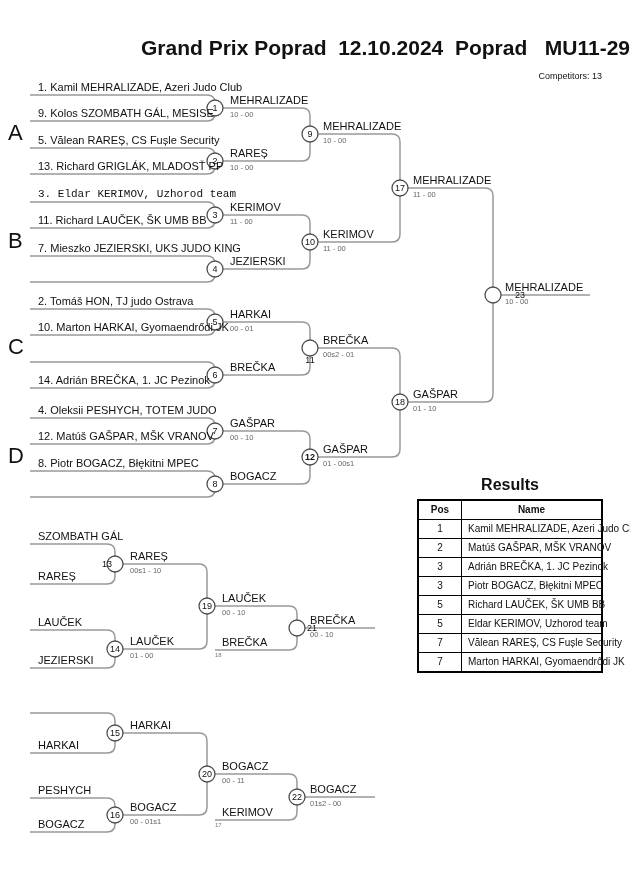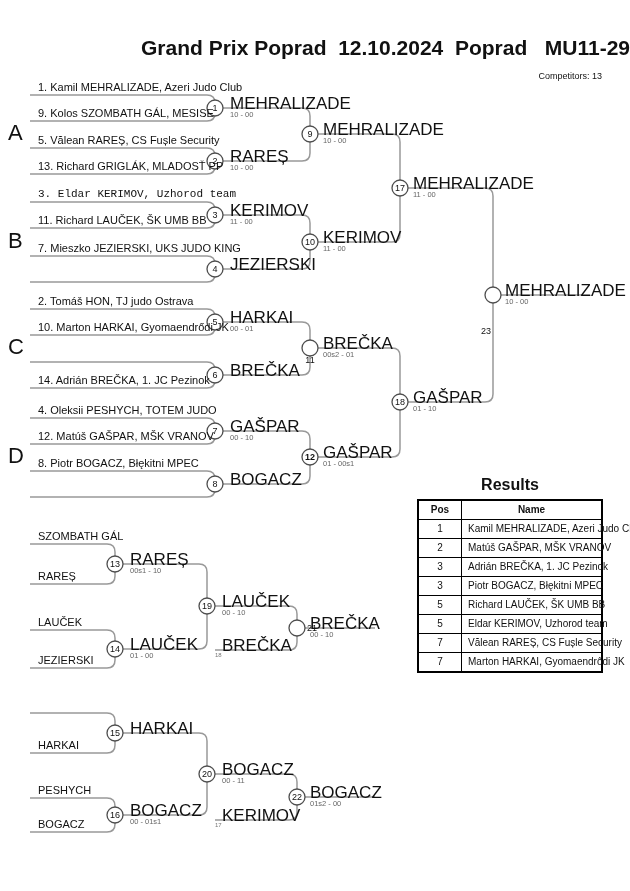--- a/index.html
+++ b/index.html
@@ -5,21 +5,21 @@
   html,body { margin:0; padding:0; background:#fff; }
   #page {
     position:relative; width:630px; height:891px; background:#ffffff;
     font-family:"Liberation Sans", sans-serif; color:#111; overflow:hidden;
   }
   .abs { position:absolute; white-space:nowrap; }
   .title { left:0; right:0; top:36px; text-align:right; font-size:21px; font-weight:bold; white-space:pre; }
   .competitors { right:28px; top:71px; font-size:9px; }
   .seclabel { font-size:22px; color:#111; }
   .entry { font-size:11px; height:14px; }
-  .winner { font-size:17px; height:14px; }
+  .winner { font-size:11px; height:14px; }
   .score { font-size:7.5px; color:#666; height:9px; }
   .feednum { font-size:6px; color:#777; }
   .mnum { width:16px; height:16px; line-height:16px; text-align:center; font-size:9px; color:#111; }
   svg.lines { position:absolute; left:0; top:0; }
   svg.lines path { fill:none; stroke:#999; stroke-width:1.5; }
   svg.lines circle { fill:#fff; stroke:#4d4d4d; stroke-width:1.3; }
 
   .results { position:absolute; left:417px; top:476px; width:186px; }
   .results-title { text-align:center; font-weight:bold; font-size:16px; margin-bottom:5px; }
   .rtable { border:2px solid #000; background:#fff; }
@@ -125,21 +125,21 @@
   <div class="abs mnum" style="left:207px;top:314px;">5</div>
   <div class="abs mnum" style="left:207px;top:367px;">6</div>
   <div class="abs mnum" style="left:207px;top:423px;">7</div>
   <div class="abs mnum" style="left:207px;top:476px;">8</div>
   <div class="abs mnum" style="left:302px;top:126px;">9</div>
   <div class="abs mnum" style="left:302px;top:234px;">10</div>
   <div class="abs mnum" style="left:302px;top:340px;margin-top:12px;">11</div>
   <div class="abs mnum" style="left:302px;top:449px;font-weight:bold;">12</div>
   <div class="abs mnum" style="left:392px;top:180px;">17</div>
   <div class="abs mnum" style="left:392px;top:394px;">18</div>
-  <div class="abs mnum" style="left:478px;top:287px;margin-top:36px;">23</div>
+  <div class="abs mnum" style="left:512px;top:287px;">23</div>
 
   <div class="abs winner" style="left:230px;top:94px;">MEHRALIZADE</div>
   <div class="abs score" style="left:230px;top:110px;">10 - 00</div>
   <div class="abs winner" style="left:230px;top:147px;">RAREȘ</div>
   <div class="abs score" style="left:230px;top:163px;">10 - 00</div>
   <div class="abs winner" style="left:230px;top:201px;">KERIMOV</div>
   <div class="abs score" style="left:230px;top:217px;">11 - 00</div>
   <div class="abs winner" style="left:230px;top:255px;">JEZIERSKI</div>
   <div class="abs winner" style="left:230px;top:308px;">HARKAI</div>
   <div class="abs score" style="left:230px;top:324px;">00 - 01</div>
@@ -159,21 +159,21 @@
   <div class="abs score" style="left:413px;top:190px;">11 - 00</div>
   <div class="abs winner" style="left:413px;top:388px;">GAŠPAR</div>
   <div class="abs score" style="left:413px;top:404px;">01 - 10</div>
   <div class="abs winner" style="left:505px;top:281px;">MEHRALIZADE</div>
   <div class="abs score" style="left:505px;top:297px;">10 - 00</div>
 
   <div class="abs entry" style="left:38px;top:530px;">SZOMBATH GÁL</div>
   <div class="abs entry" style="left:38px;top:570px;">RAREȘ</div>
   <div class="abs entry" style="left:38px;top:616px;">LAUČEK</div>
   <div class="abs entry" style="left:38px;top:654px;">JEZIERSKI</div>
-  <div class="abs mnum" style="left:107px;top:556px;">13</div>
+  <div class="abs mnum" style="left:99px;top:556px;">13</div>
   <div class="abs mnum" style="left:107px;top:641px;">14</div>
   <div class="abs mnum" style="left:199px;top:598px;">19</div>
   <div class="abs mnum" style="left:304px;top:620px;">21</div>
   <div class="abs winner" style="left:130px;top:550px;">RAREȘ</div>
   <div class="abs score" style="left:130px;top:566px;">00s1 - 10</div>
   <div class="abs winner" style="left:130px;top:635px;">LAUČEK</div>
   <div class="abs score" style="left:130px;top:651px;">01 - 00</div>
   <div class="abs winner" style="left:222px;top:592px;">LAUČEK</div>
   <div class="abs score" style="left:222px;top:608px;">00 - 10</div>
   <div class="abs winner" style="left:222px;top:636px;">BREČKA</div>

